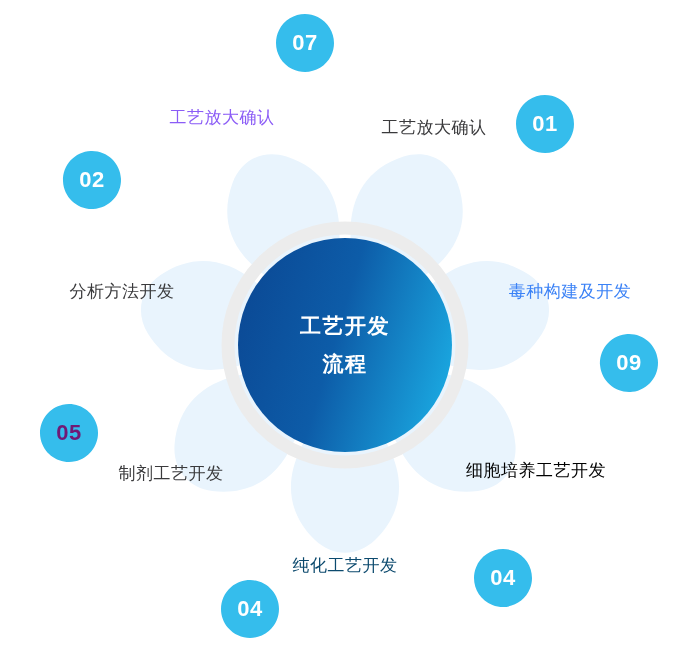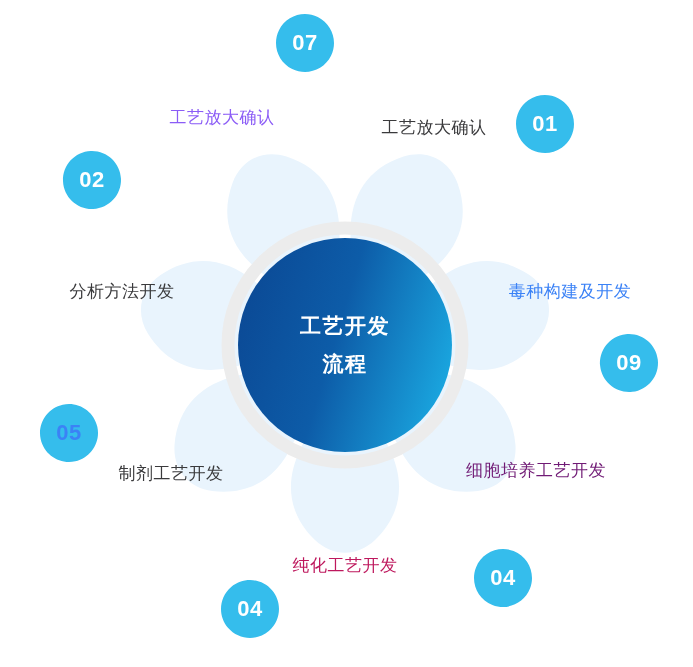--- a/index.html
+++ b/index.html
@@ -117,22 +117,22 @@
   </svg>
 
   <div id="center-hub" style="left: 345px; top: 345px;">
     <div class="hub-line">工艺开发</div>
     <div class="hub-line">流程</div>
   </div>
 
   <div id="labels-layer">
       <div class="petal-label" style="left: 434px; top: 128px; color: rgb(58, 58, 60);">工艺放大确认</div>
       <div class="petal-label" style="left: 538px; top: 292px; color: #3b82f6; margin-left: 32px;">毒种构建及开发</div>
-      <div class="petal-label" style="left: 536px; top: 471px; color: #701a75; text-align: right;">细胞培养工艺开发</div>
-      <div class="petal-label" style="left: 345px; top: 566px; color: #be185d;">纯化工艺开发</div>
+      <div class="petal-label" style="left: 536px; top: 471px; color: #000000; text-align: right;">细胞培养工艺开发</div>
+      <div class="petal-label" style="left: 345px; top: 566px; color: #0c4a6e;">纯化工艺开发</div>
       <div class="petal-label" style="left: 171px; top: 474px; color: rgb(58, 58, 60);">制剂工艺开发</div>
       <div class="petal-label" style="left: 122px; top: 292px; color: rgb(58, 58, 60);">分析方法开发</div>
       <div class="petal-label" style="left: 222px; top: 118px; color: #8b5cf6;">工艺放大确认</div>
     </div>
   <div id="badges-layer">
       <div class="step-badge" style="left: 545px; top: 124px;">
         <svg class="badge-shape" viewBox="0 0 62 62">
           <path d="M31 2 C47 2, 60 15, 60 31 C60 47, 47 60, 31 60 C15 60, 2 47, 2 31 C2 15, 15 2, 31 2 Z" fill="#35bdec" transform="rotate(-35.2 31 31)"></path>
         </svg>
         <span class="badge-num" style="color: rgb(255, 255, 255);">01</span>
@@ -152,21 +152,21 @@
       <div class="step-badge" style="left: 250px; top: 609px;">
         <svg class="badge-shape" viewBox="0 0 62 62">
           <path d="M31 2 C47 2, 60 15, 60 31 C60 47, 47 60, 31 60 C15 60, 2 47, 2 31 C2 15, 15 2, 31 2 Z" fill="#35bdec" transform="rotate(49.50000000000001 31 31)"></path>
         </svg>
         <span class="badge-num" style="color: rgb(255, 255, 255);">04</span>
       </div>
       <div class="step-badge" style="left: 69px; top: 433px;">
         <svg class="badge-shape" viewBox="0 0 62 62">
           <path d="M31 2 C47 2, 60 15, 60 31 C60 47, 47 60, 31 60 C15 60, 2 47, 2 31 C2 15, 15 2, 31 2 Z" fill="#35bdec" transform="rotate(77.55000000000001 31 31)"></path>
         </svg>
-        <span class="badge-num" style="color: #3b82f6;">05</span>
+        <span class="badge-num" style="color: #701a75;">05</span>
       </div>
       <div class="step-badge" style="left: 92px; top: 180px;">
         <svg class="badge-shape" viewBox="0 0 62 62">
           <path d="M31 2 C47 2, 60 15, 60 31 C60 47, 47 60, 31 60 C15 60, 2 47, 2 31 C2 15, 15 2, 31 2 Z" fill="#35bdec" transform="rotate(-92.4 31 31)"></path>
         </svg>
         <span class="badge-num" style="color: rgb(255, 255, 255);">02</span>
       </div>
       <div class="step-badge" style="left: 305px; top: 43px;">
         <svg class="badge-shape" viewBox="0 0 62 62">
           <path d="M31 2 C47 2, 60 15, 60 31 C60 47, 47 60, 31 60 C15 60, 2 47, 2 31 C2 15, 15 2, 31 2 Z" fill="#35bdec" transform="rotate(-63.800000000000004 31 31)"></path>

